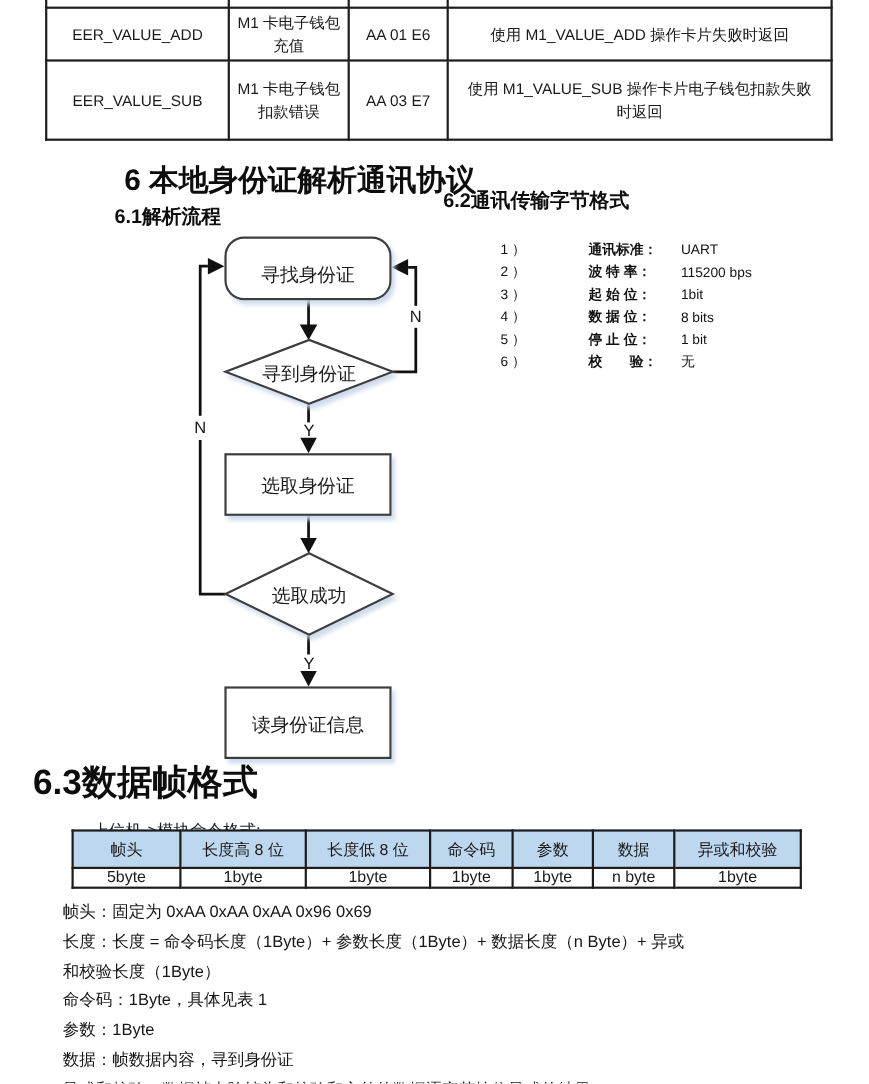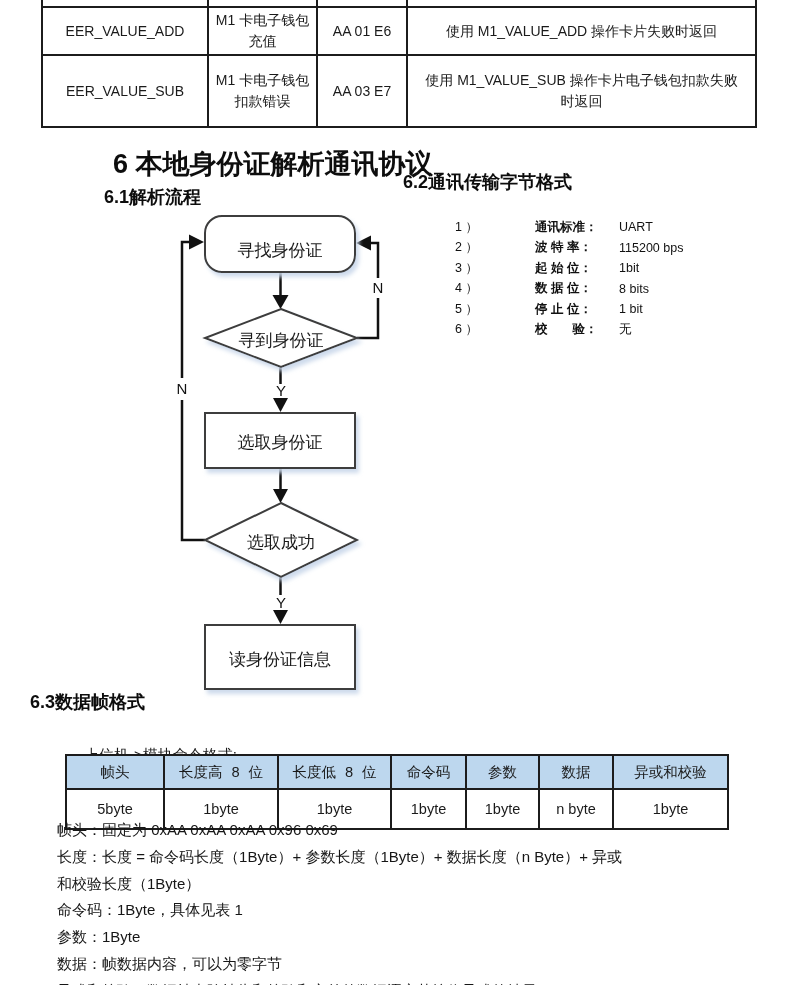--- a/index.html
+++ b/index.html
@@ -25,21 +25,21 @@
     padding: 2px 4px;
   }
   table.errtbl tr.cut td { height: 7px; border-top: none; padding: 0; }
   table.errtbl tr.r1 td { height: 47px; }
   table.errtbl tr.r2 td { height: 72px; }
   table.errtbl td.c4 { padding: 2px 14px; }
 
   
   .h-main { font-size: 27px; font-weight: bold; color: #0d0d0d; }
   .h-sub  { font-size: 18px; font-weight: bold; color: #0d0d0d; }
-  .h-63   { font-size: 18px; font-weight: bold; color: #0d0d0d; }
+  .h-63   { font-size: 32px; font-weight: bold; color: #0d0d0d; }
   .subtitle { font-size: 15px; color: #1a1a1a; }
 
   
   .uartlist { position: absolute; left: 455px; top: 217px; font-size: 12.5px; color: #111; }
   .uartlist .row { display: flex; height: 20.5px; align-items: center; }
   .uartlist .num   { width: 80px; }
   .uartlist .label { width: 84px; font-weight: bold; }
   .uartlist .val   { white-space: nowrap; }
 
   
@@ -55,22 +55,22 @@
   table.frametbl {
     position: absolute; left: 65px; top: 754px;
     border-collapse: collapse; table-layout: fixed;
     font-size: 14.5px;
   }
   table.frametbl td {
     border: 2px solid #1c1c1c;
     text-align: center; vertical-align: middle;
     padding: 0 2px; white-space: nowrap;
   }
-  table.frametbl tr.hd td { height: 34px; background: #BDD7EE; font-family: Liberation Mono, monospace; }
-  table.frametbl tr.vl td { height: 40px; background: #ffffff; }
+  table.frametbl tr.hd td { height: 34px; background: #BDD7EE; }
+  table.frametbl tr.vl td { height: 18px; background: #ffffff; }
 
   
   .notes { position: absolute; left: 57px; top: 817px; width: 720px; font-size: 15px; color: #161616; }
   .notes div { height: 26.8px; line-height: 26.8px; white-space: nowrap; }
 </style>
 </head>
 <body>
 
 <table class="errtbl">
   <colgroup>
@@ -217,15 +217,15 @@
   </tr>
 </tbody>
   </table>
 
 <div class="notes">
   <div>帧头：固定为 0xAA 0xAA 0xAA 0x96 0x69</div>
   <div>长度：长度 = 命令码长度（1Byte）+ 参数长度（1Byte）+ 数据长度（n Byte）+ 异或</div>
   <div>和校验长度（1Byte）</div>
   <div>命令码：1Byte，具体见表 1</div>
   <div>参数：1Byte</div>
-  <div>数据：帧数据内容，可以为零字节</div>
+  <div>数据：帧数据内容，寻到身份证</div>
   <div>异或和校验：数据帧中除帧头和校验和之外的数据逐字节按位异或的结果</div>
 </div>
 
 </body></html>

